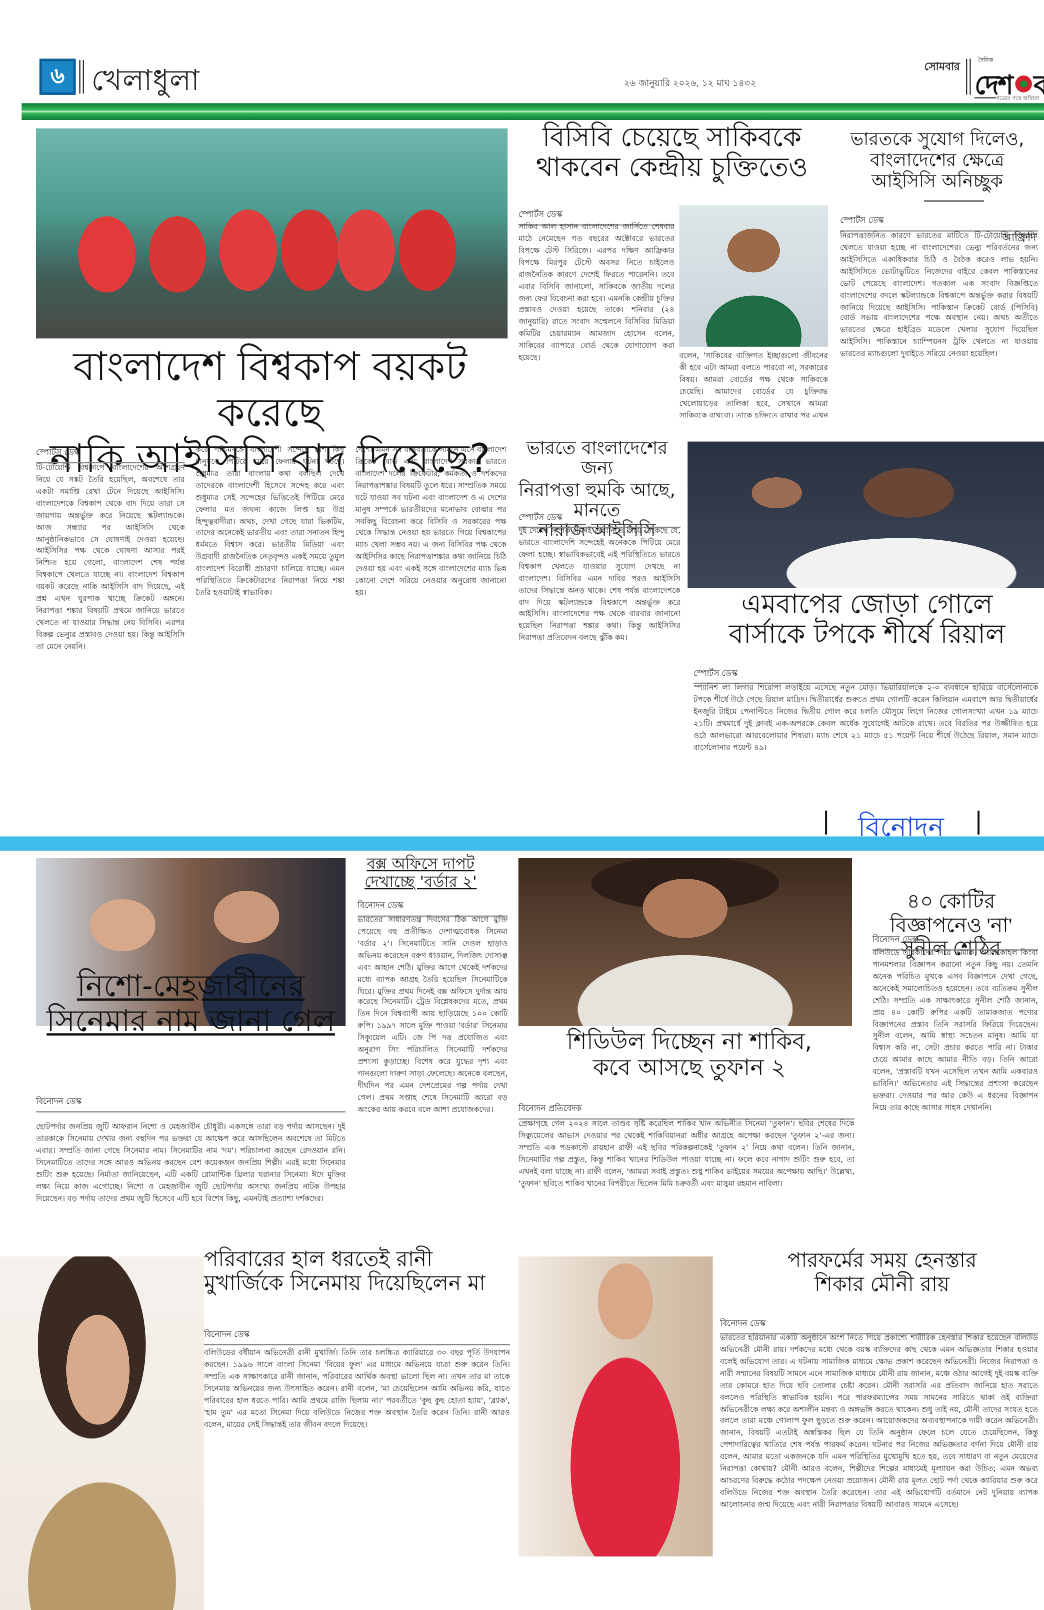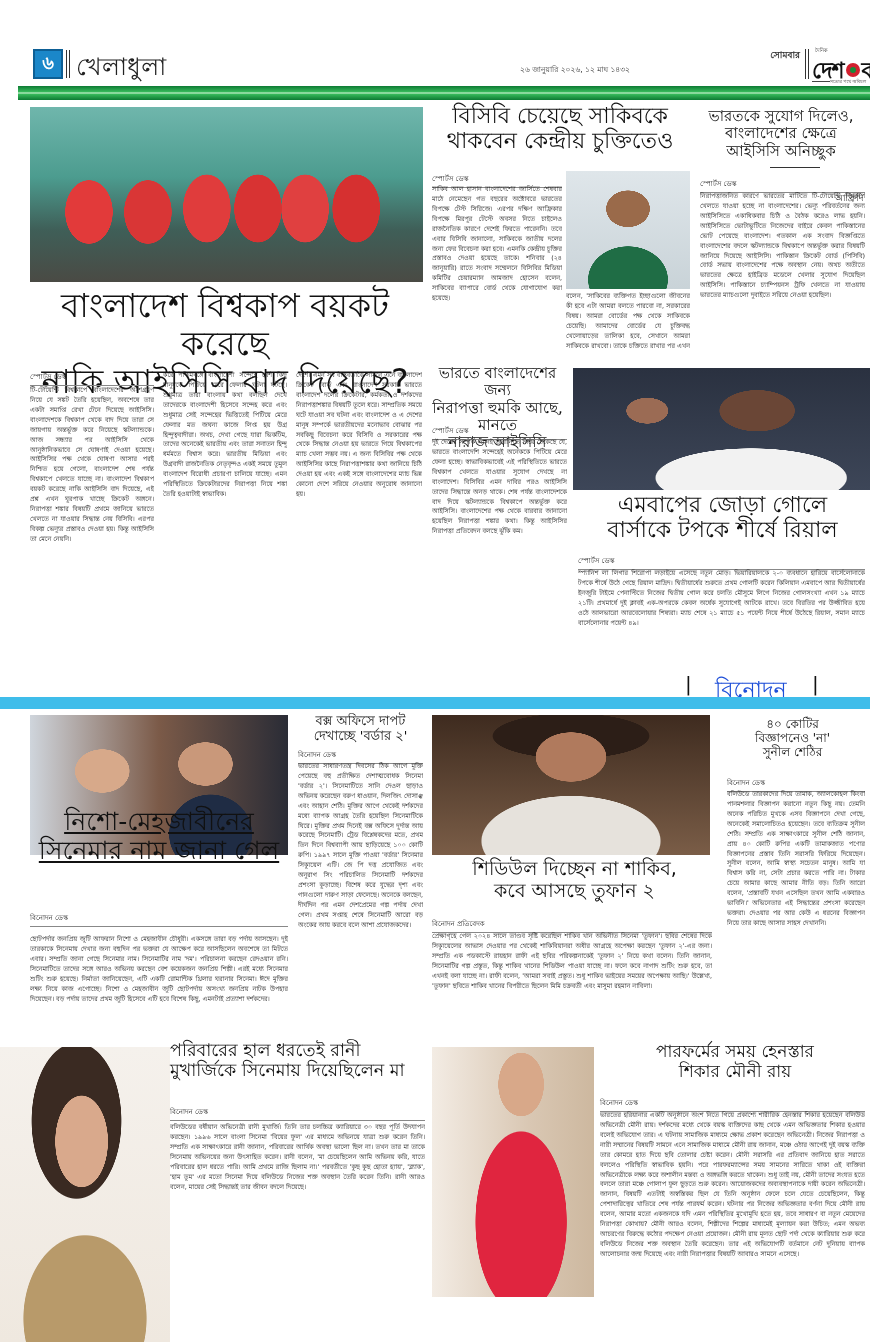--- a/index.html
+++ b/index.html
@@ -139,36 +139,36 @@
 <div class="abs cyan-band"></div>
 
 <div class="abs img photo-nisho" style="left:30px;top:715px;width:258px;height:140px;"></div>
 <div class="abs headline" style="left:30px;top:808px;width:258px;font-size:25px;text-decoration:underline;">
   <div>নিশো-মেহজাবীনের</div>
   <div>সিনেমার নাম জানা গেল</div>
 </div>
 <div class="abs byline" style="left:30px;top:912px;width:258px;">বিনোদন ডেস্ক</div>
 <div class="abs body-text" style="left:30px;top:935px;width:258px;height:90px;">ছোটপর্দার জনপ্রিয় জুটি আফরান নিশো ও মেহজাবীন চৌধুরী। একসঙ্গে তারা বড় পর্দায় আসছেন। দুই তারকাকে সিনেমায় দেখার জন্য বহুদিন পর ভক্তরা যে আক্ষেপ করে আসছিলেন অবশেষে তা মিটতে এবার। সম্প্রতি জানা গেছে সিনেমার নাম। সিনেমাটির নাম 'দম'। পরিচালনা করছেন রেদওয়ান রনি। সিনেমাটিতে তাদের সঙ্গে আরও অভিনয় করছেন বেশ কয়েকজন জনপ্রিয় শিল্পী। এরই মধ্যে সিনেমার শুটিং শুরু হয়েছে। নির্মাতা জানিয়েছেন, এটি একটি রোমান্টিক থ্রিলার ঘরানার সিনেমা। ঈদে মুক্তির লক্ষ্য নিয়ে কাজ এগোচ্ছে। নিশো ও মেহজাবীন জুটি ছোটপর্দায় অসংখ্য জনপ্রিয় নাটক উপহার দিয়েছেন। বড় পর্দায় তাদের প্রথম জুটি হিসেবে এটি হবে বিশেষ কিছু, এমনটাই প্রত্যাশা দর্শকদের।</div>
 
-<div class="abs headline" style="left:298px;top:714px;width:125px;font-size:13px;">
+<div class="abs headline" style="left:288px;top:714px;width:125px;font-size:13px;text-decoration:underline;">
   <div>বক্স অফিসে দাপট</div>
   <div>দেখাচ্ছে 'বর্ডার ২'</div>
 </div>
 <div class="abs byline" style="left:298px;top:749px;width:125px;">বিনোদন ডেস্ক</div>
 <div class="abs body-text" style="left:298px;top:762px;width:125px;height:270px;">ভারতের সাধারণতন্ত্র দিবসের ঠিক আগে মুক্তি পেয়েছে বহু প্রতীক্ষিত দেশাত্মবোধক সিনেমা 'বর্ডার ২'। সিনেমাটিতে সানি দেওল ছাড়াও অভিনয় করেছেন বরুণ ধাওয়ান, দিলজিৎ দোসাঞ্ঝ এবং আহান শেঠি। মুক্তির আগে থেকেই দর্শকদের মধ্যে ব্যাপক আগ্রহ তৈরি হয়েছিল সিনেমাটিকে ঘিরে। মুক্তির প্রথম দিনেই বক্স অফিসে দুর্দান্ত আয় করেছে সিনেমাটি। ট্রেড বিশ্লেষকদের মতে, প্রথম তিন দিনে বিশ্বব্যাপী আয় ছাড়িয়েছে ১০০ কোটি রুপি। ১৯৯৭ সালে মুক্তি পাওয়া 'বর্ডার' সিনেমার সিক্যুয়েল এটি। জে পি দত্ত প্রযোজিত এবং অনুরাগ সিং পরিচালিত সিনেমাটি দর্শকদের প্রশংসা কুড়াচ্ছে। বিশেষ করে যুদ্ধের দৃশ্য এবং গানগুলো দারুণ সাড়া ফেলেছে। অনেকে বলছেন, দীর্ঘদিন পর এমন দেশপ্রেমের গল্প পর্দায় দেখা গেল। প্রথম সপ্তাহ শেষে সিনেমাটি আরো বড় অংকের আয় করবে বলে আশা প্রযোজকদের।</div>
 
 <div class="abs img photo-shakib-khan" style="left:432px;top:715px;width:278px;height:140px;"></div>
 <div class="abs headline" style="left:432px;top:858px;width:285px;font-size:19px;">
   <div>শিডিউল দিচ্ছেন না শাকিব,</div>
   <div>কবে আসছে তুফান ২</div>
 </div>
 <div class="abs byline" style="left:432px;top:918px;width:280px;">বিনোদন প্রতিবেদক</div>
 <div class="abs body-text" style="left:432px;top:932px;width:280px;height:98px;">প্রেক্ষাগৃহে গেল ২০২৪ সালে তাণ্ডব সৃষ্টি করেছিল শাকিব খান অভিনীত সিনেমা 'তুফান'। ছবির শেষের দিকে সিক্যুয়েলের আভাস দেওয়ার পর থেকেই শাকিবিয়ানরা অধীর আগ্রহে অপেক্ষা করছেন 'তুফান ২'-এর জন্য। সম্প্রতি এক পডকাস্টে রায়হান রাফী এই ছবির পরিকল্পনাকেই 'তুফান ২' নিয়ে কথা বলেন। তিনি জানান, সিনেমাটির গল্প প্রস্তুত, কিন্তু শাকিব খানের শিডিউল পাওয়া যাচ্ছে না। ফলে কবে নাগাদ শুটিং শুরু হবে, তা এখনই বলা যাচ্ছে না। রাফী বলেন, 'আমরা সবাই প্রস্তুত। শুধু শাকিব ভাইয়ের সময়ের অপেক্ষায় আছি।' উল্লেখ্য, 'তুফান' ছবিতে শাকিব খানের বিপরীতে ছিলেন মিমি চক্রবর্তী এবং মাসুমা রহমান নাবিলা।</div>
 
-<div class="abs headline" style="left:720px;top:718px;width:145px;font-size:12px;">
+<div class="abs headline" style="left:720px;top:742px;width:145px;font-size:17px;font-family:Liberation Serif, serif;">
   <div>৪০ কোটির</div>
   <div>বিজ্ঞাপনেও 'না'</div>
   <div>সুনীল শেঠির</div>
 </div>
 <div class="abs byline" style="left:727px;top:777px;width:138px;">বিনোদন ডেস্ক</div>
 <div class="abs body-text" style="left:727px;top:790px;width:138px;height:245px;">বলিউডে তারকাদের দিয়ে তামাক, অ্যালকোহল কিংবা পানমশলার বিজ্ঞাপন করানো নতুন কিছু নয়। তেমনি অনেক পরিচিত মুখকে এসব বিজ্ঞাপনে দেখা গেছে, অনেকেই সমালোচিতও হয়েছেন। তবে ব্যতিক্রম সুনীল শেঠি। সম্প্রতি এক সাক্ষাৎকারে সুনীল শেঠি জানান, প্রায় ৪০ কোটি রুপির একটি তামাকজাত পণ্যের বিজ্ঞাপনের প্রস্তাব তিনি সরাসরি ফিরিয়ে দিয়েছেন। সুনীল বলেন, আমি স্বাস্থ্য সচেতন মানুষ। আমি যা বিশ্বাস করি না, সেটা প্রচার করতে পারি না। টাকার চেয়ে আমার কাছে আমার নীতি বড়। তিনি আরো বলেন, 'প্রস্তাবটি যখন এসেছিল তখন আমি একবারও ভাবিনি।' অভিনেতার এই সিদ্ধান্তের প্রশংসা করেছেন ভক্তরা। দেওয়ার পর আর কেউ এ ধরনের বিজ্ঞাপন নিয়ে তার কাছে আসার সাহস দেখাননি।</div>
 
 <div class="abs img photo-rani" style="left:0;top:1047px;width:170px;height:295px;"></div>
 <div class="abs headline" style="left:170px;top:1040px;width:255px;font-size:17.5px;text-align:left;">
   <div>পরিবারের হাল ধরতেই রানী</div>

